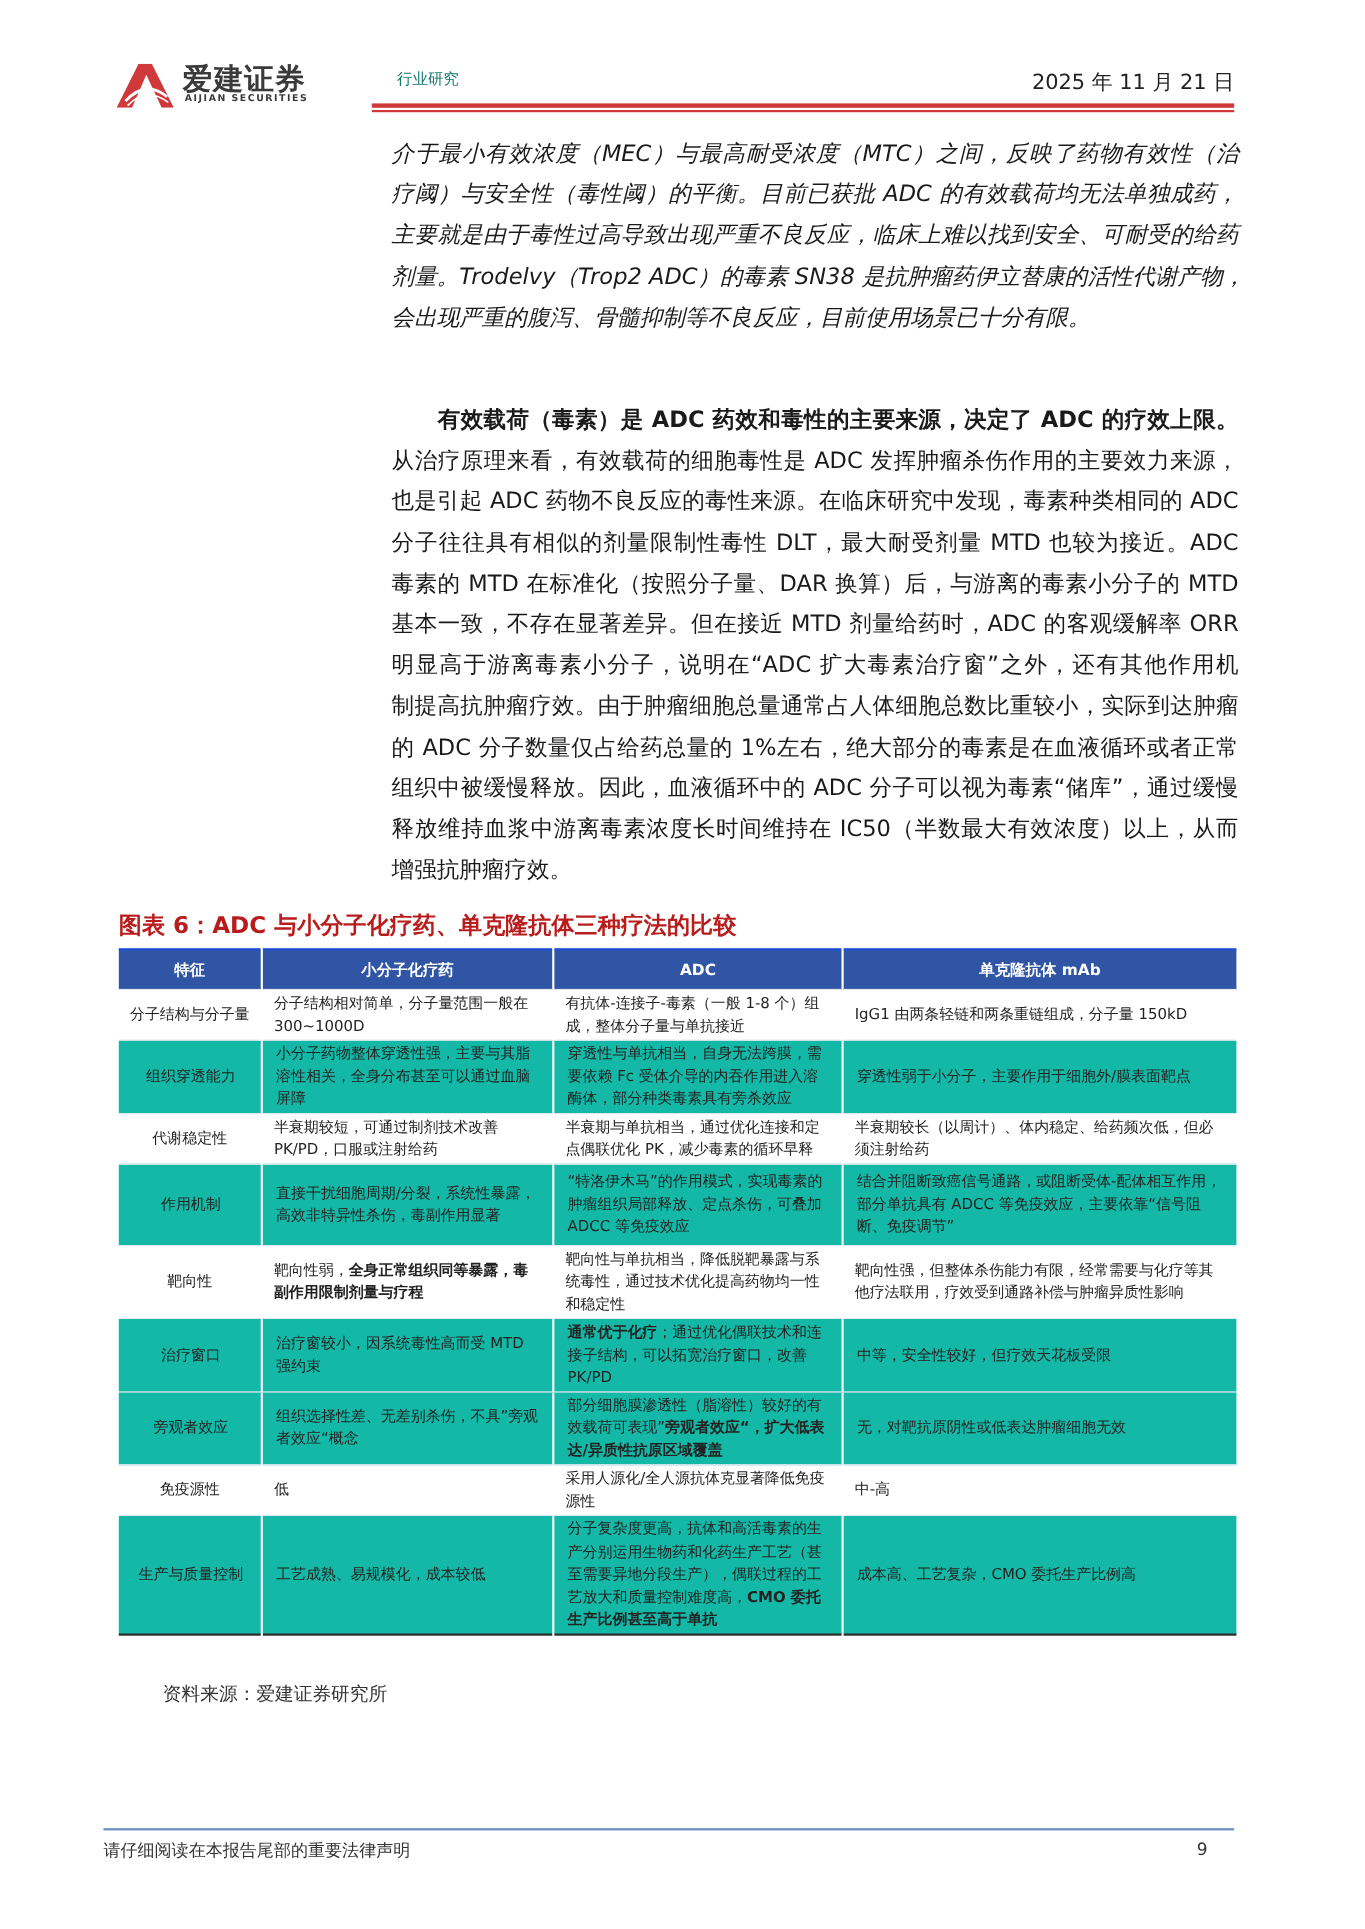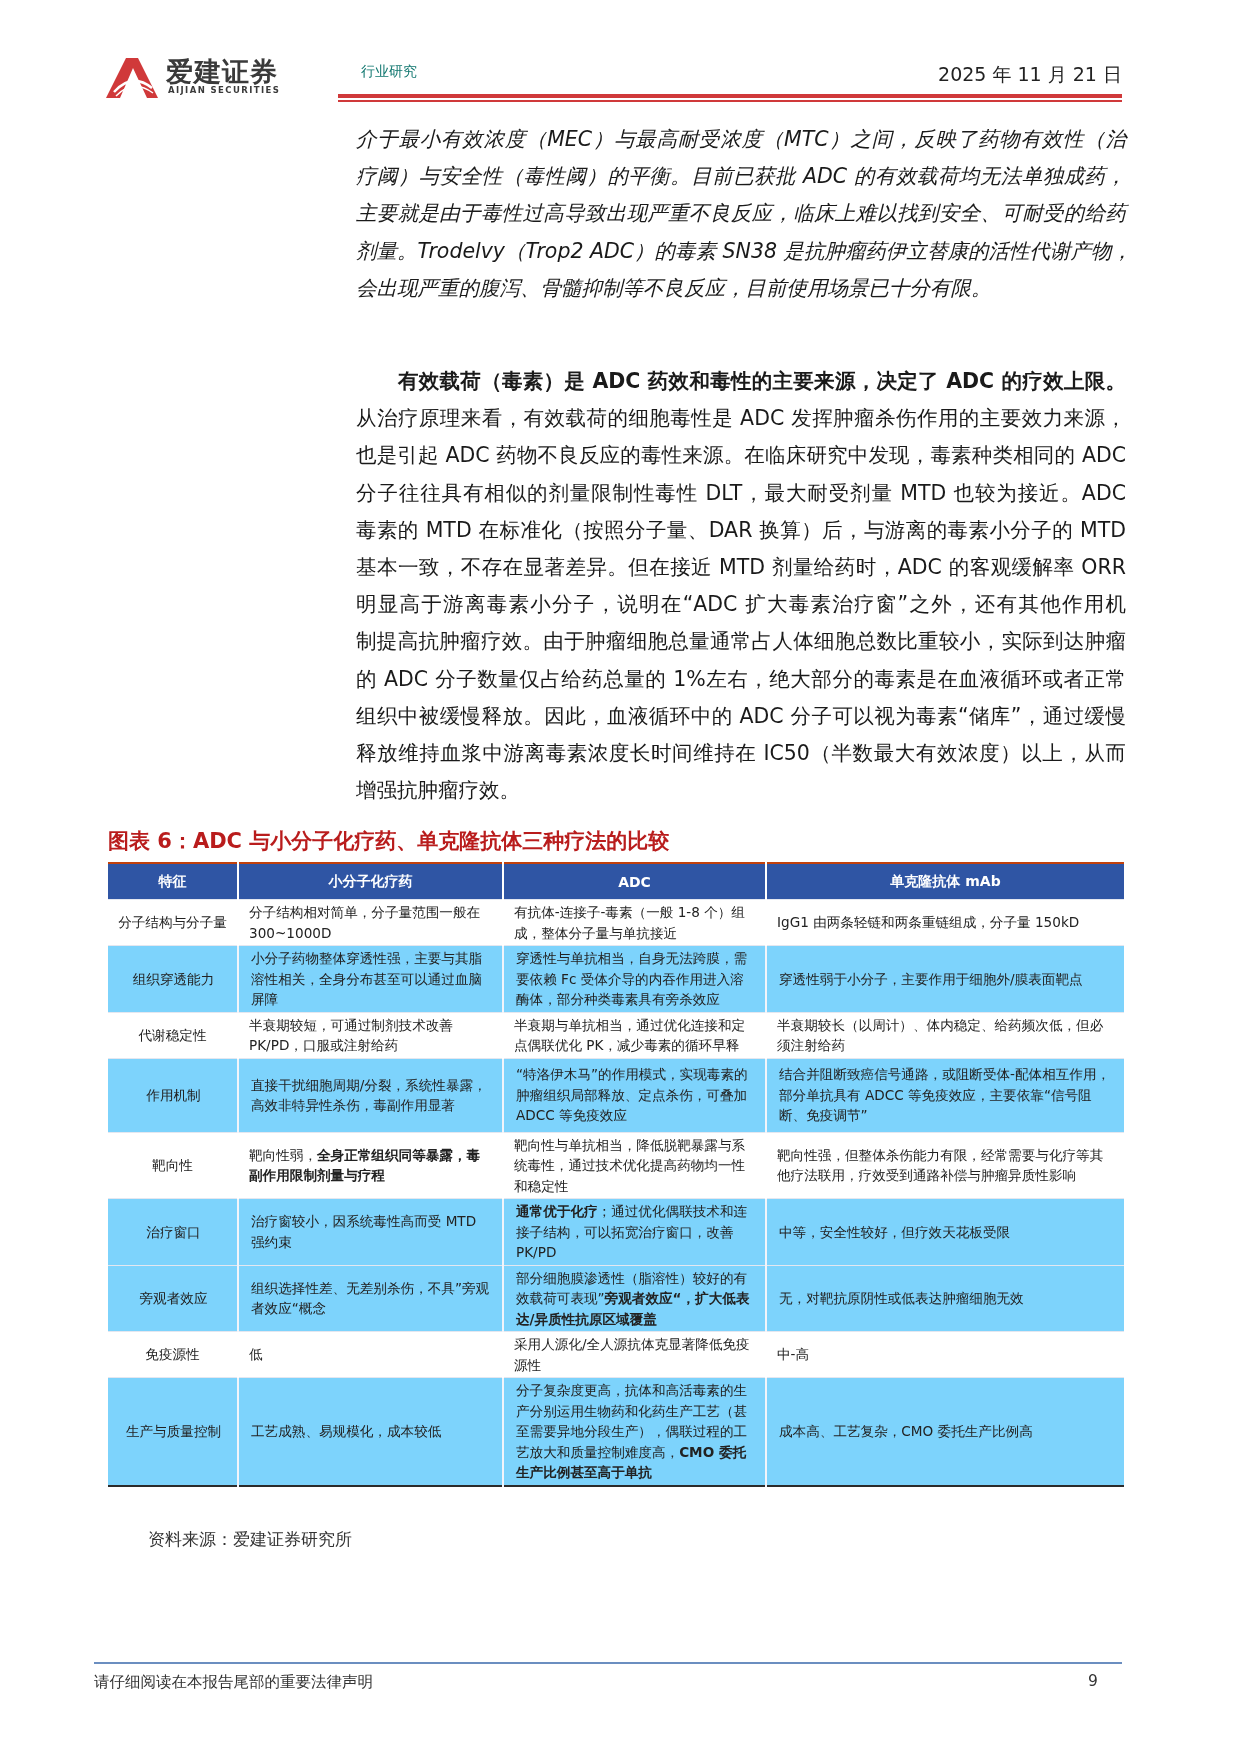--- a/index.html
+++ b/index.html
@@ -20,24 +20,24 @@
   .p2 { top: 363px; }
   .p2 .lead { font-weight: bold; padding-left: 42px; }
   .line { display: block; white-space: nowrap; text-align-last: justify; }
   .line.last { text-align-last: left; }
 
   .fig-title { position: absolute; left: 108px; top: 827px; font-size: 21px; font-weight: bold; color: #b91c1c; white-space: nowrap; }
 
   table.cmp { position: absolute; left: 108px; top: 862px; width: 1016px; border-collapse: collapse; table-layout: fixed; font-size: 13.6px; color: #222; }
   table.cmp th { background: #2f55a4; color: #fff; font-weight: bold; height: 33px; font-size: 14px; border-left: 2px solid #fff; }
   table.cmp th:first-child { border-left: none; }
-  table.cmp thead tr { border-top: 2px solid #c2410c; margin-left: 22px; }
+  table.cmp thead tr { border-top: 2px solid #1d4ed8; margin-left: 22px; }
   table.cmp td { border-left: 2px solid #ffffff; padding: 2px 10px; line-height: 20.5px; vertical-align: middle; }
   table.cmp td:first-child { border-left: none; text-align: center; }
-  table.cmp tr.alt td { background: #7dd3fc; padding-left: 12px; }
+  table.cmp tr.alt td { background: #14b8a6; padding-left: 12px; }
   table.cmp tr.alt td + td { border-left-color: #f2f4fa; }
   table.cmp tbody tr { border-top: 1px solid #e4e7f0; }
   table.cmp tbody tr:last-child { border-bottom: 2px solid #2b2b2b; }
   .b { font-weight: bold; }
 
   .source { position: absolute; left: 108px; top: 1528px; font-size: 17px; color: #333; margin-left: 40px; }
 
   .footer-rule { position: absolute; left: 94px; width: 1028px; top: 1662px; height: 2px; background: #6b8ec0; }
   .footer-note { position: absolute; left: 94px; top: 1672px; font-size: 15.5px; color: #333; }
   .footer-page { position: absolute; left: 1088px; top: 1672px; font-size: 15.5px; color: #333; }

